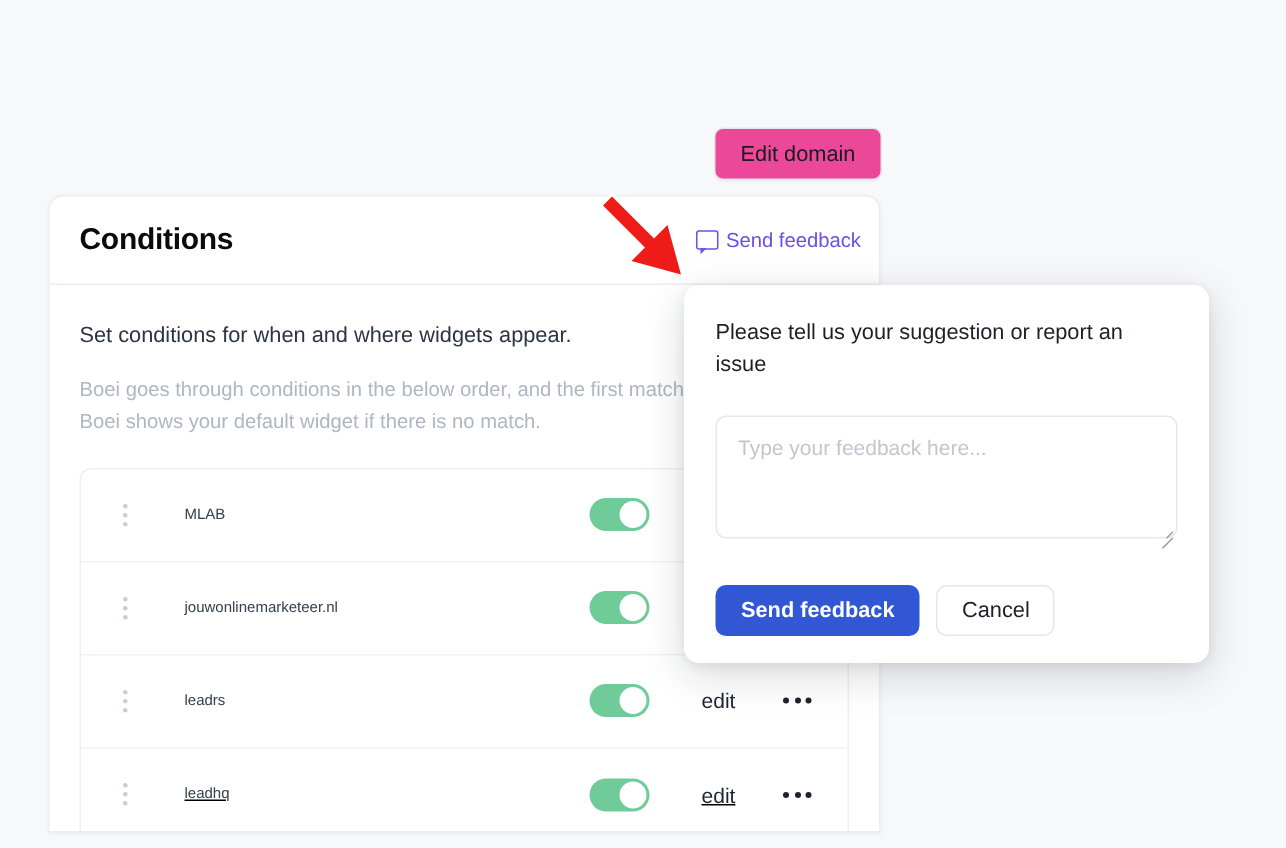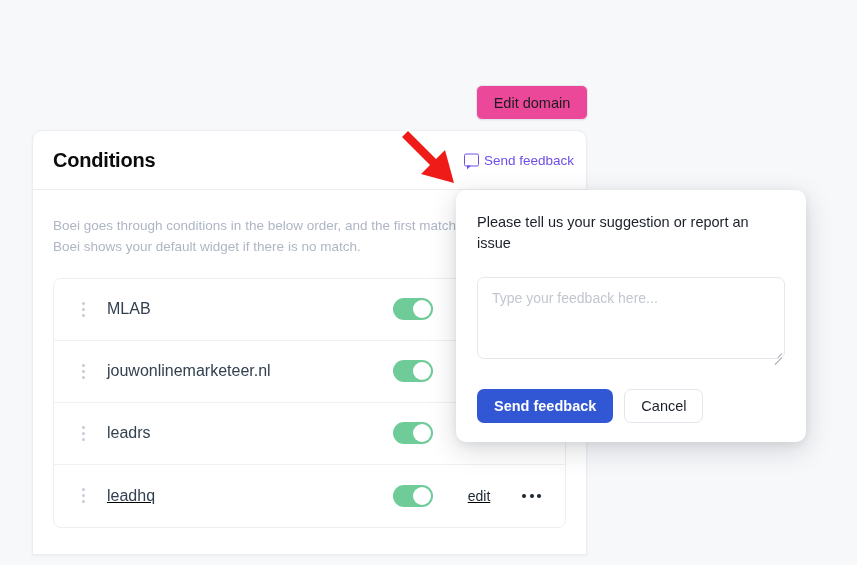--- a/index.html
+++ b/index.html
@@ -140,22 +140,22 @@
     cursor: grab;
   }
   .grip span {
     width: 3px;
     height: 3px;
     border-radius: 50%;
     background: #c7ccd6;
     display: block;
   }
   .cond-name {
-    margin-left: 17px;
-    font-size: 16px;
+    margin-left: 33px;
+    font-size: 10px;
     color: #32404f;
     flex: 1;
   }
   .toggle {
     width: 40px;
     height: 22px;
     border-radius: 11px;
     background: #6fcb98;
     position: relative;
     cursor: pointer;
@@ -297,20 +297,21 @@
   <div class="panel-header">
     <div class="panel-title">Conditions</div>
 
     <div class="feedback-link">
       <span class="bubble"></span>
       <span>Send feedback</span>
     </div>
   </div>
 
   <div class="panel-body">
+    <p class="lead-text">Set conditions for when and where widgets appear.</p>
     <p class="sub-text">Boei goes through conditions in the below order, and the first match wins.
 Boei shows your default widget if there is no match.</p>
 
     <div class="cond-list">
 
       <div class="cond-row">
         <div class="grip">
           <span></span>
             <span></span>
             <span></span>

